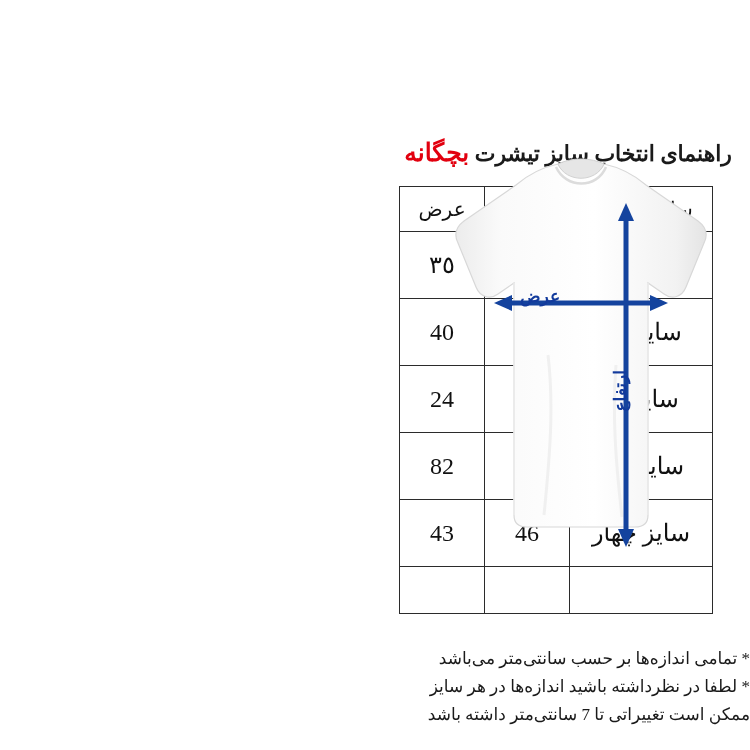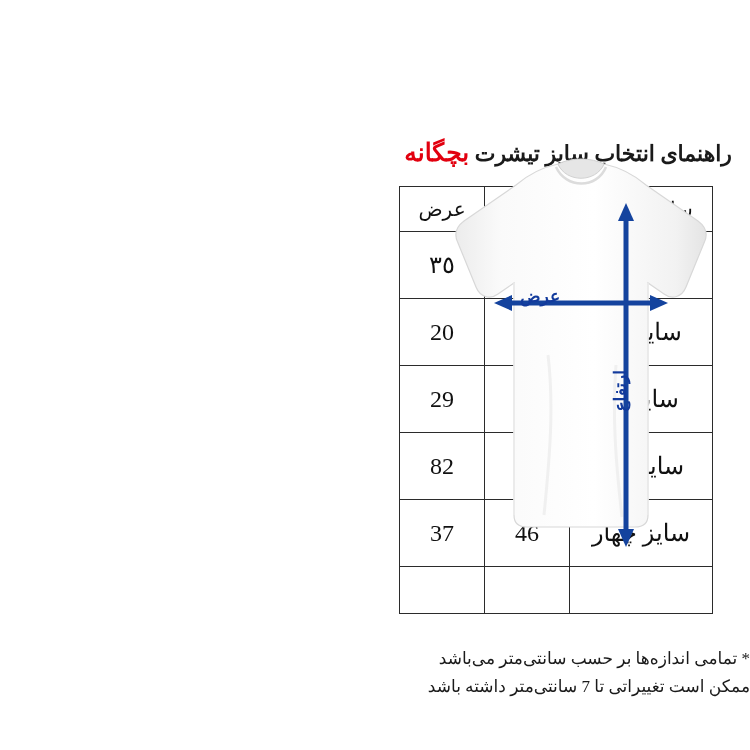--- a/index.html
+++ b/index.html
@@ -141,36 +141,36 @@
     </thead>
     <tbody>
       <tr>
         <td>سایز صفر</td>
         <td>٢٦</td>
         <td>٣٥</td>
       </tr>
       <tr>
         <td>سایز یک</td>
         <td>٢٩</td>
-        <td>20</td>
+        <td>40</td>
       </tr>
       <tr>
         <td>سایز دو</td>
         <td>٣٢</td>
-        <td>29</td>
+        <td>24</td>
       </tr>
       <tr>
         <td>سایز سه</td>
         <td>٣٥</td>
         <td>82</td>
       </tr>
       <tr>
         <td>سایز چهار</td>
         <td>46</td>
-        <td>37</td>
+        <td>43</td>
       </tr>
       <tr class="empty-row">
         <td></td>
         <td></td>
         <td></td>
       </tr>
     </tbody>
   </table>
 
   <div class="shirt-wrap">
@@ -225,16 +225,17 @@
         <polygon points="228,48 220,66 236,66" stroke="none"></polygon>
         <polygon points="228,392 220,374 236,374" stroke="none"></polygon>
       </g>
     </svg>
     <div class="label-arz">عرض</div>
     <div class="label-ertefa">ارتفاع</div>
   </div>
 
   <div class="notes">
     <span class="note">* تمامی اندازه‌ها بر حسب سانتی‌متر می‌باشد</span>
+    <span class="note">* لطفا در نظرداشته باشید اندازه‌ها در هر سایز</span>
     <span class="note">ممکن است تغییراتی تا 7 سانتی‌متر داشته باشد</span>
   </div>
 
 </div>
 
 </body></html>

